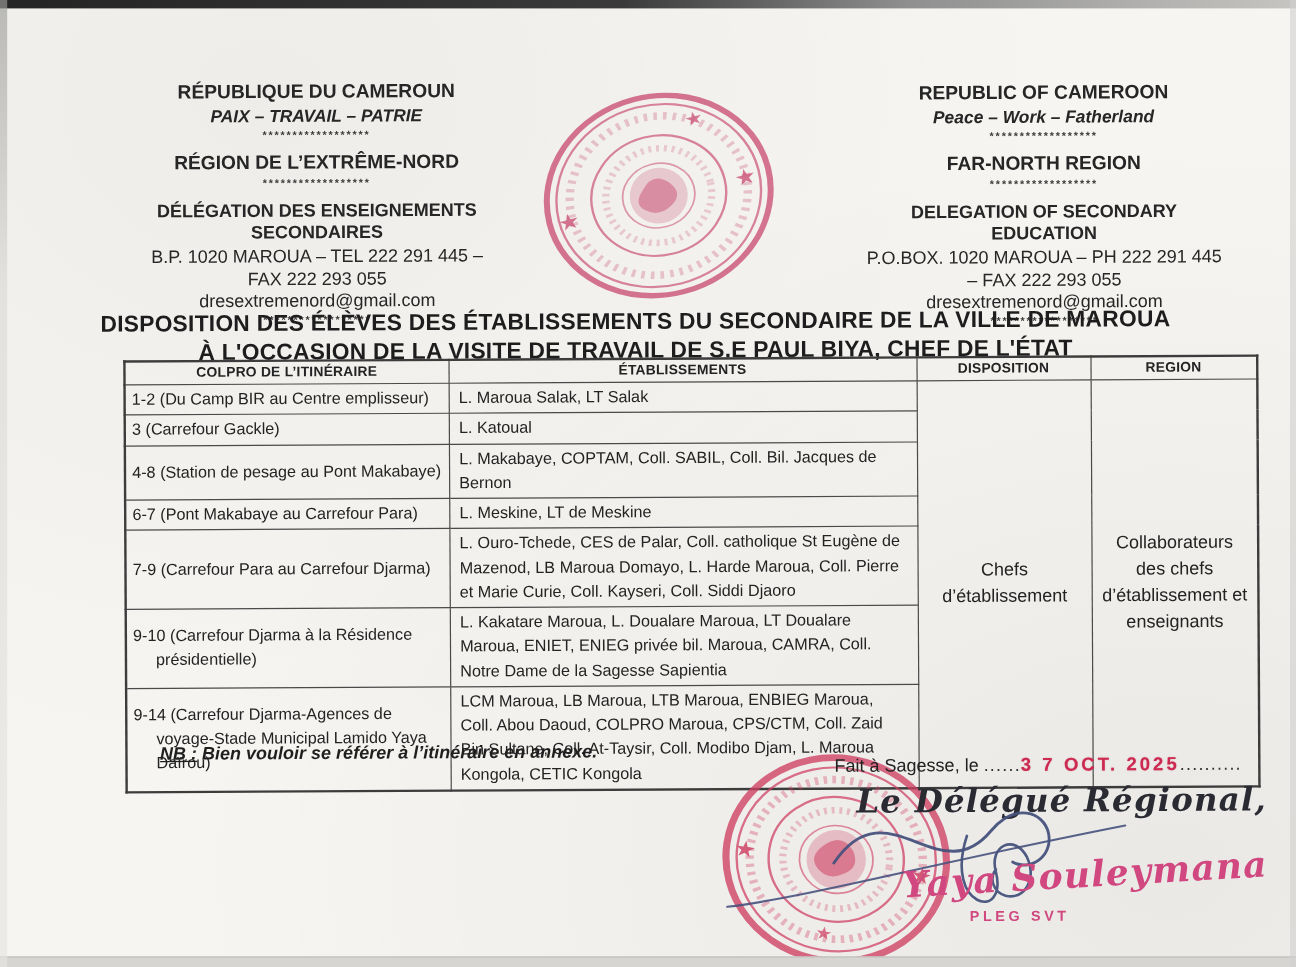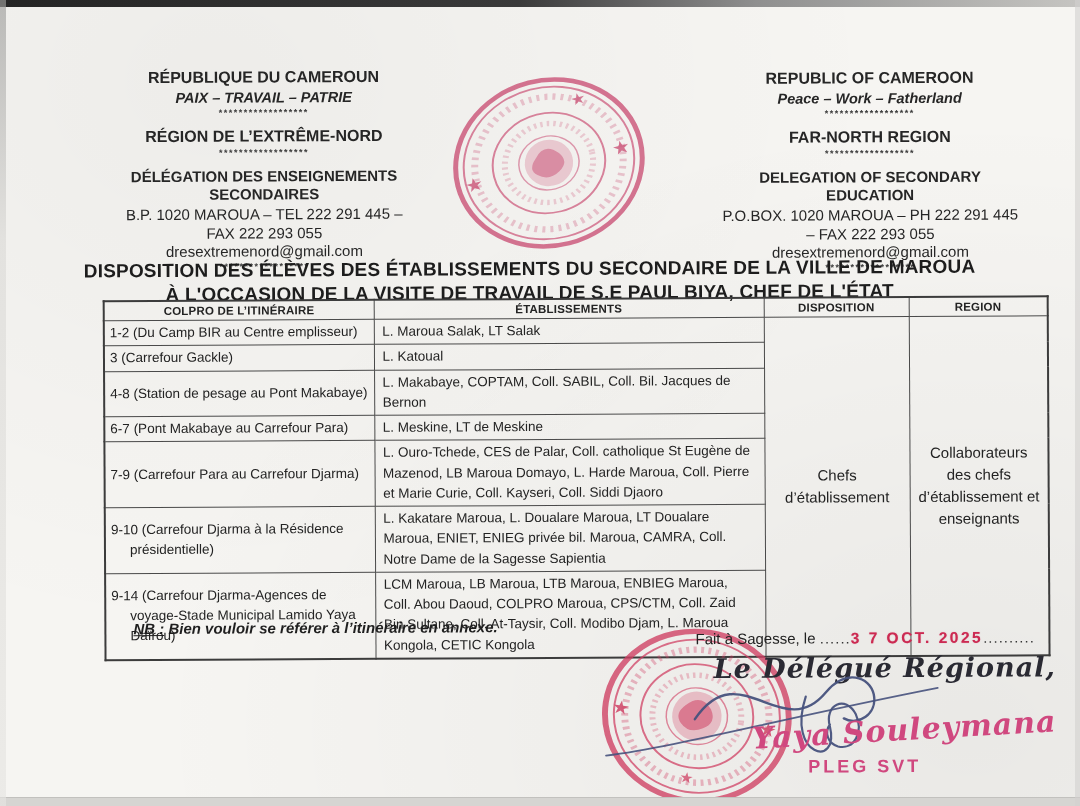--- a/index.html
+++ b/index.html
@@ -62,21 +62,21 @@
   
   .fait-line { position:absolute; left:694px; top:631px; font-size:15px; color:#222; z-index:6; white-space:nowrap; }
   .fait-line .dots { letter-spacing:1px; color:#333; }
   .date-stamp { font-weight:bold; letter-spacing:2.5px; color:#cc2a52; font-size:15.5px;
     text-shadow:0 0 1px rgba(204,42,82,.5); }
   .role-script { position:absolute; left:712px; top:654px; font-family:"DejaVu Serif", serif;
     font-style:italic; font-weight:bold; font-size:27px; color:#2a2a33; z-index:6; letter-spacing:1px; }
   .sig-ink { position:absolute; left:598px; top:636px; width:345px; height:152px; z-index:7; }
   .signer-name { position:absolute; left:750px; top:714px; font-family:"DejaVu Serif", serif;
     font-style:italic; font-weight:bold; font-size:30px; color:#d0487f; transform:rotate(-3deg); z-index:8; letter-spacing:1px; }
-  .signer-title { position:absolute; left:806px; top:758px; font-weight:bold; font-size:18px;
+  .signer-title { position:absolute; left:806px; top:758px; font-weight:bold; font-size:12px;
     letter-spacing:3px; color:#d0487f; z-index:8; }
 </style>
 </head>
 <body>
 
 <div class="paper">
   <div class="content">
 
     <div class="hdr hdr-left">
       <div class="h-country">RÉPUBLIQUE DU CAMEROUN</div>

